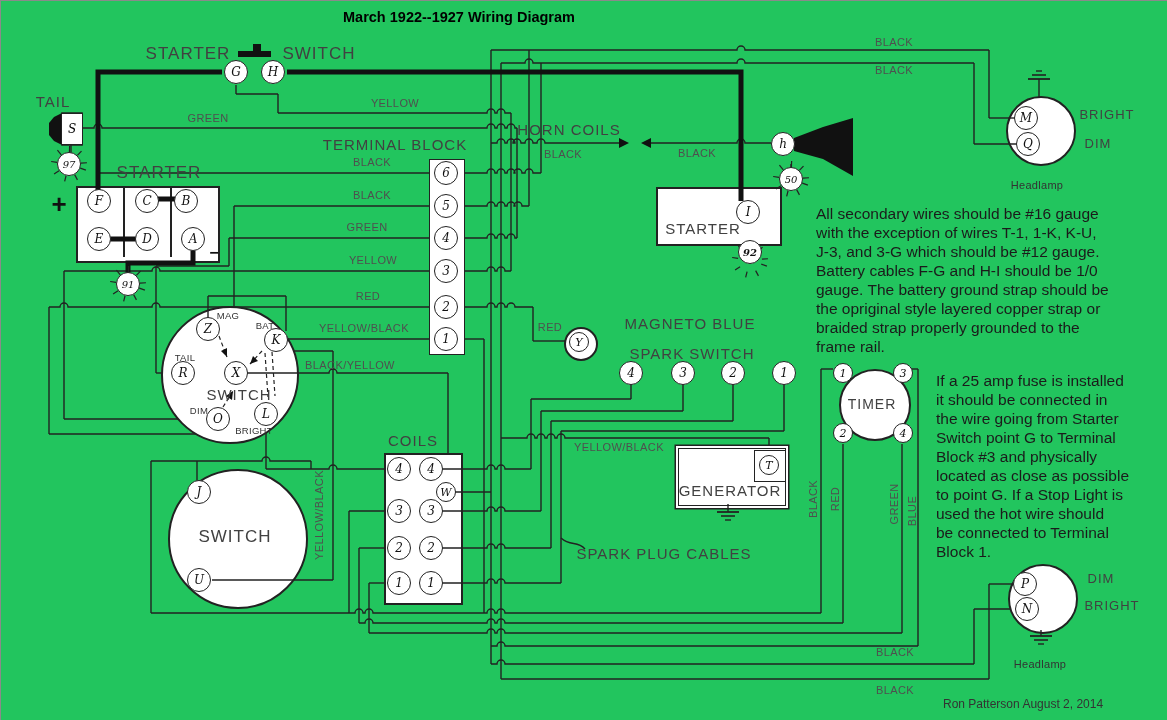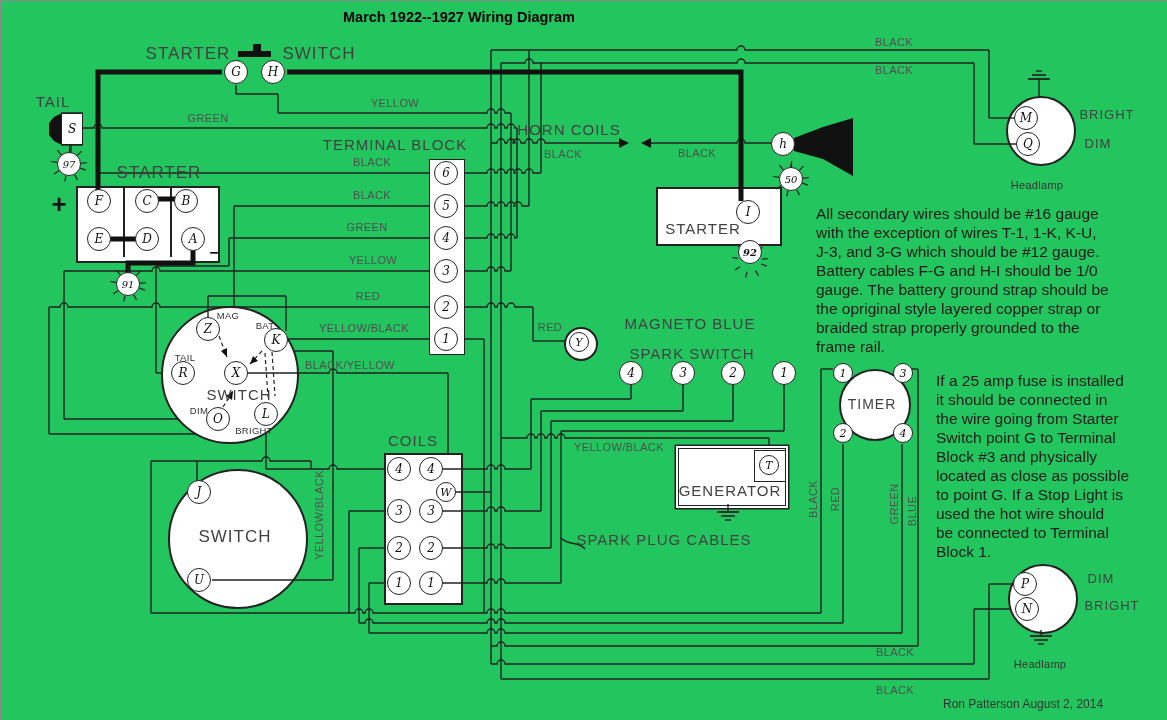--- a/index.html
+++ b/index.html
@@ -254,21 +254,21 @@
   <div class="lab cl" style="left:394px;top:143px;">TERMINAL BLOCK</div>
   <div class="lab cl" style="left:568px;top:128px;">HORN COILS</div>
   <div class="lab cl" style="left:702px;top:227px;">STARTER</div>
   <div class="lab cl" style="left:689px;top:322px;">MAGNETO BLUE</div>
   <div class="lab cl" style="left:691px;top:352px;">SPARK SWITCH</div>
   <div class="lab cl" style="left:412px;top:439px;">COILS</div>
   <div class="lab cl big" style="left:234px;top:536px;">SWITCH</div>
   <div class="lab cl" style="left:729px;top:489px;">GENERATOR</div>
   <div class="lab cl" style="left:871px;top:403px;font-size:14px;">TIMER</div>
   <div class="lab cl" style="left:238px;top:393px;">SWITCH</div>
-  <div class="lab cl" style="left:663px;top:538px;">SPARK PLUG CABLES</div>
+  <div class="lab cl" style="left:663px;top:552px;">SPARK PLUG CABLES</div>
 
   <div class="lab tiny" style="left:227px;top:314px;">MAG</div>
   <div class="lab tiny" style="left:264px;top:324px;">BAT</div>
   <div class="lab tiny" style="left:184px;top:356px;">TAIL</div>
   <div class="lab tiny" style="left:198px;top:409px;">DIM</div>
   <div class="lab tiny" style="left:253px;top:429px;">BRIGHT</div>
 
   <div class="lab wl" style="left:371px;top:161px;">BLACK</div>
   <div class="lab wl" style="left:371px;top:194px;">BLACK</div>
   <div class="lab wl" style="left:366px;top:226px;">GREEN</div>

